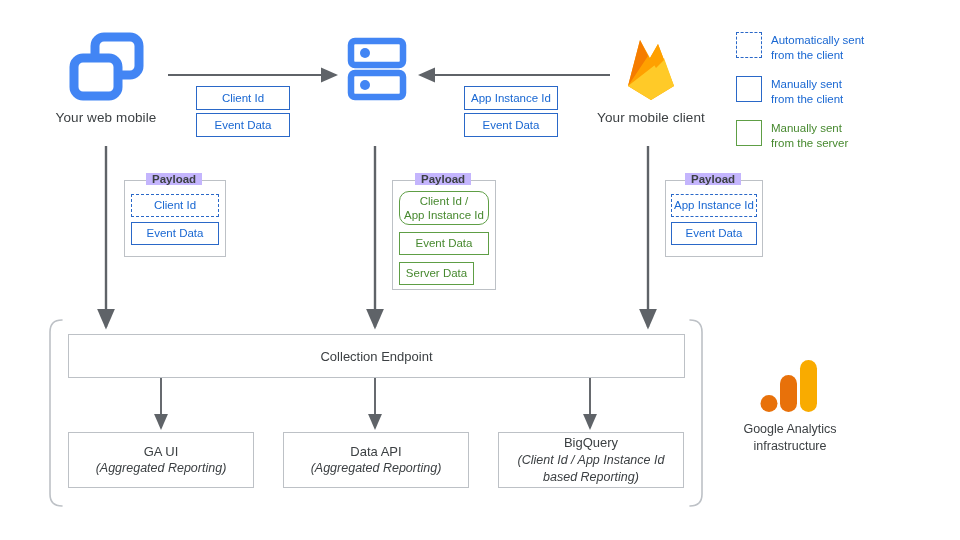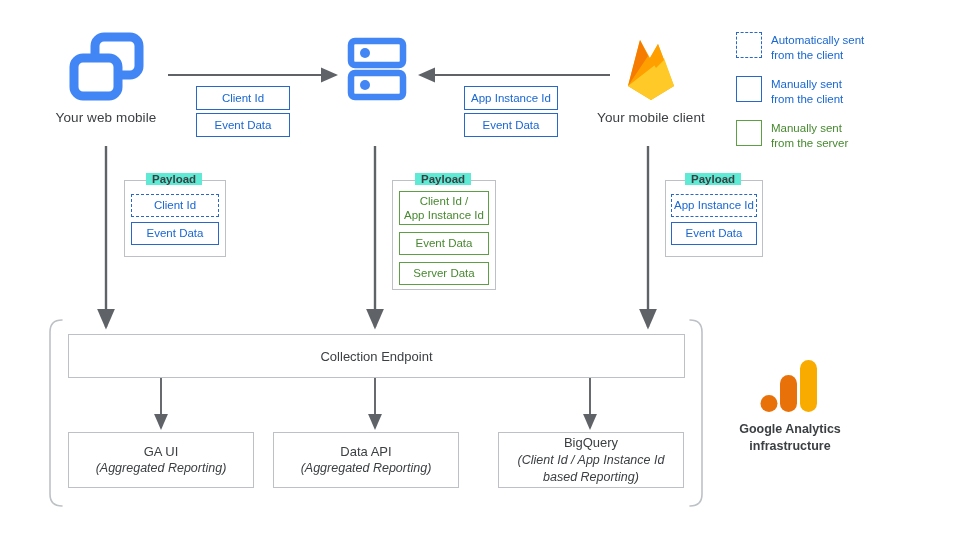--- a/index.html
+++ b/index.html
@@ -27,21 +27,21 @@
   .chip.blue{border:1.6px solid #2a68c8;color:#1967d2;}
   .chip.blue-dashed{border:1.6px dashed #2a68c8;color:#1967d2;}
   .chip.green{border:1.6px solid #5e9e45;color:#47892f;}
 
   
   .payload{
     box-sizing:border-box;
     border:1px solid #bdc1c6;background:#fff;
   }
   .payload-title{
-    position:absolute;background:#5eead4;
+    position:absolute;background:#c4b5fd;
     font-size:11.5px;font-weight:bold;color:#3c4043;
     padding:0 6px;white-space:nowrap;text-align:center;
   }
 
   
   .outbox{
     box-sizing:border-box;border:1px solid #bdc1c6;background:#fff;
     display:flex;flex-direction:column;align-items:center;justify-content:center;
     font-size:13px;color:#3c4043;line-height:1.35;text-align:center;
   }
@@ -134,26 +134,26 @@
   <div class="abs chip blue" style="left:464px;top:86px;width:94px;height:24px;">App Instance Id</div>
   <div class="abs chip blue" style="left:464px;top:113px;width:94px;height:24px;">Event Data</div>
 
   <div class="abs payload" style="left:124px;top:180px;width:102px;height:77px;"></div>
   <div class="payload-title abs" style="left:146px;top:173px;">Payload</div>
   <div class="abs chip blue-dashed" style="left:131px;top:194px;width:88px;height:23px;">Client Id</div>
   <div class="abs chip blue" style="left:131px;top:222px;width:88px;height:23px;">Event Data</div>
 
   <div class="abs payload" style="left:392px;top:180px;width:104px;height:110px;"></div>
   <div class="payload-title abs" style="left:415px;top:173px;">Payload</div>
-  <div class="abs chip green" style="left:399px;top:191px;width:90px;height:34px;white-space:pre-line;">
+  <div class="abs chip green" style="left:399px;top:191px;width:90px;height:34px;white-space:pre-line;border-radius:10px;">
     <span>Client Id /
 App Instance Id</span>
   </div>
   <div class="abs chip green" style="left:399px;top:232px;width:90px;height:23px;">Event Data</div>
-  <div class="abs chip green" style="left:399px;top:262px;width:90px;height:23px;">Server Data</div>
+  <div class="abs chip green" style="left:399px;top:262px;width:75px;height:23px;">Server Data</div>
 
   <div class="abs payload" style="left:665px;top:180px;width:98px;height:77px;"></div>
   <div class="payload-title abs" style="left:685px;top:173px;">Payload</div>
   <div class="abs chip blue-dashed" style="left:671px;top:194px;width:86px;height:23px;">App Instance Id</div>
   <div class="abs chip blue" style="left:671px;top:222px;width:86px;height:23px;">Event Data</div>
 
   <div class="abs" style="left:736px;top:32px;width:210px;">
     <div class="legend-row" style="margin-bottom:13px;">
       <span class="legend-swatch sw-blue-dashed"></span>
       <span class="legend-text lt-blue">Automatically sent
@@ -171,34 +171,34 @@
     </div>
   </div>
 
   <div class="abs endpoint" style="left:68px;top:334px;width:617px;height:44px;">Collection Endpoint</div>
 
   <div class="abs outbox" style="left:68px;top:432px;width:186px;height:56px;">
     <span>GA UI</span>
     <span class="sub">(Aggregated Reporting)</span>
   </div>
 
-  <div class="abs outbox" style="left:273px;top:432px;width:186px;height:56px;">
+  <div class="abs outbox" style="left:283px;top:432px;width:186px;height:56px;">
     <span>Data API</span>
     <span class="sub">(Aggregated Reporting)</span>
   </div>
 
   <div class="abs outbox" style="left:498px;top:432px;width:186px;height:56px;">
     <span>BigQuery</span>
     <span class="sub" style="white-space:pre-line;">(Client Id / App Instance Id
 based Reporting)</span>
   </div>
 
   <div class="abs" style="left:700px;top:358px;width:180px;">
     <svg width="60" height="56" viewBox="0 0 60 56" style="margin:0 auto;">
       <rect x="40" y="2" width="17" height="52" rx="8.5" fill="#f9ab00"></rect>
       <rect x="20" y="17" width="17" height="37" rx="8.5" fill="#e8710a"></rect>
       <circle cx="9" cy="45.5" r="8.5" fill="#e8710a"></circle>
     </svg>
-    <div class="ga-caption" style="margin-top:7px;font-weight:bold;">Google Analytics
+    <div class="ga-caption" style="margin-top:7px;">Google Analytics
 infrastructure</div>
   </div>
 
 </div>
 
 </body></html>

